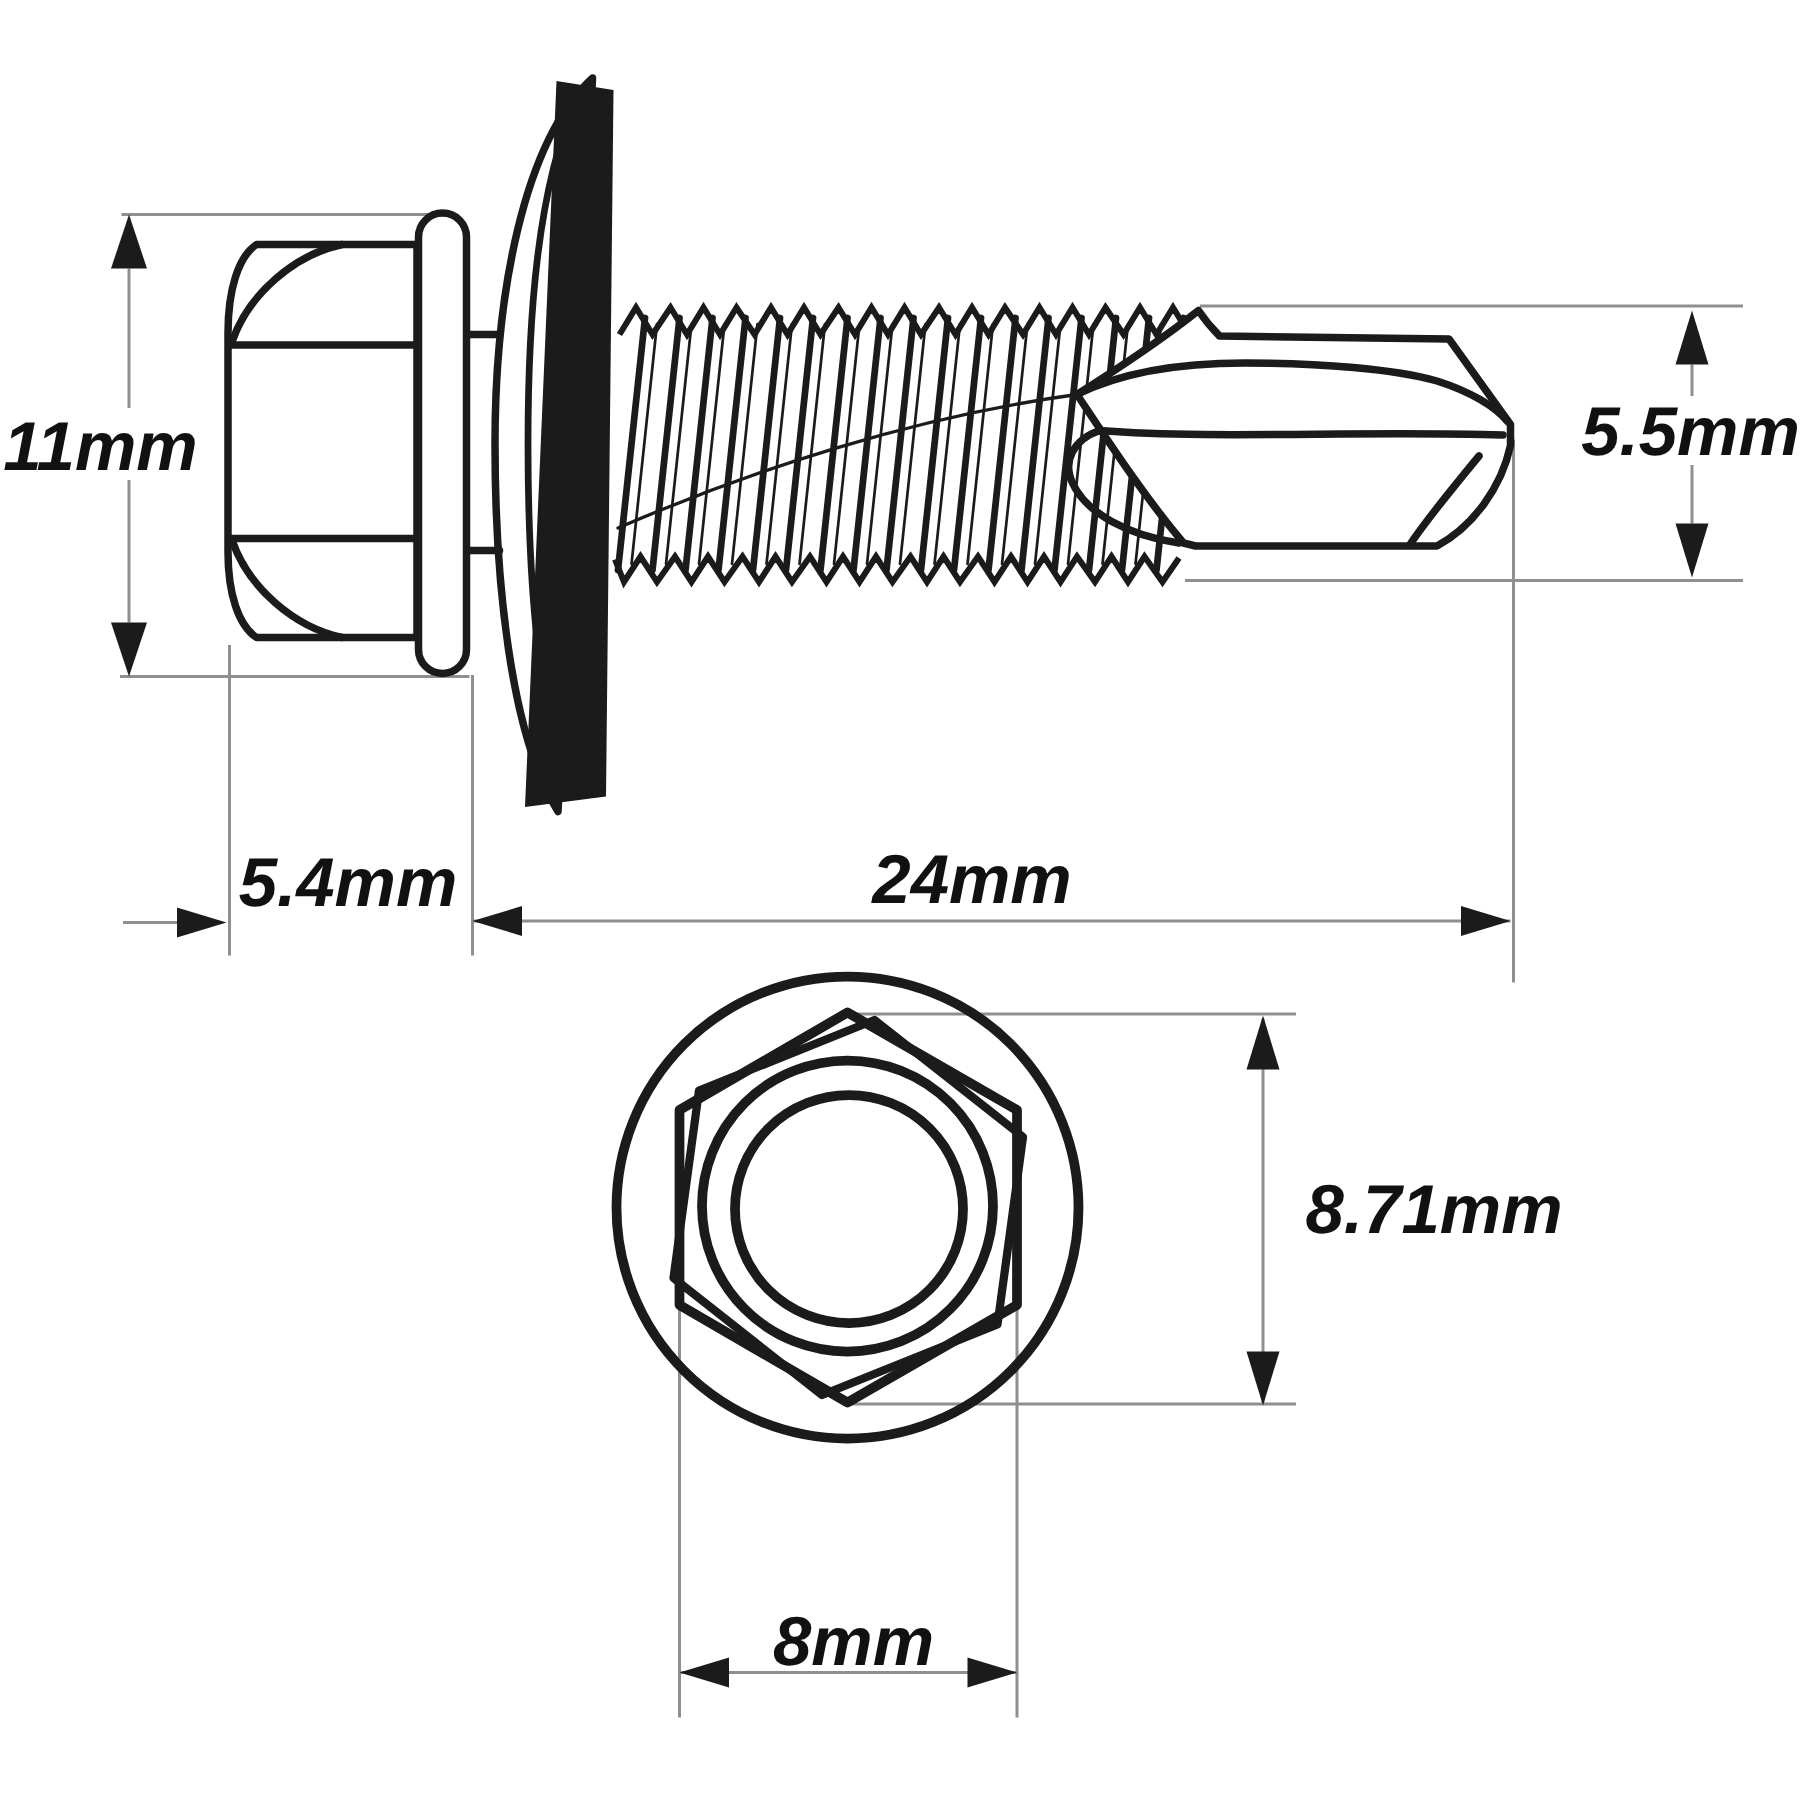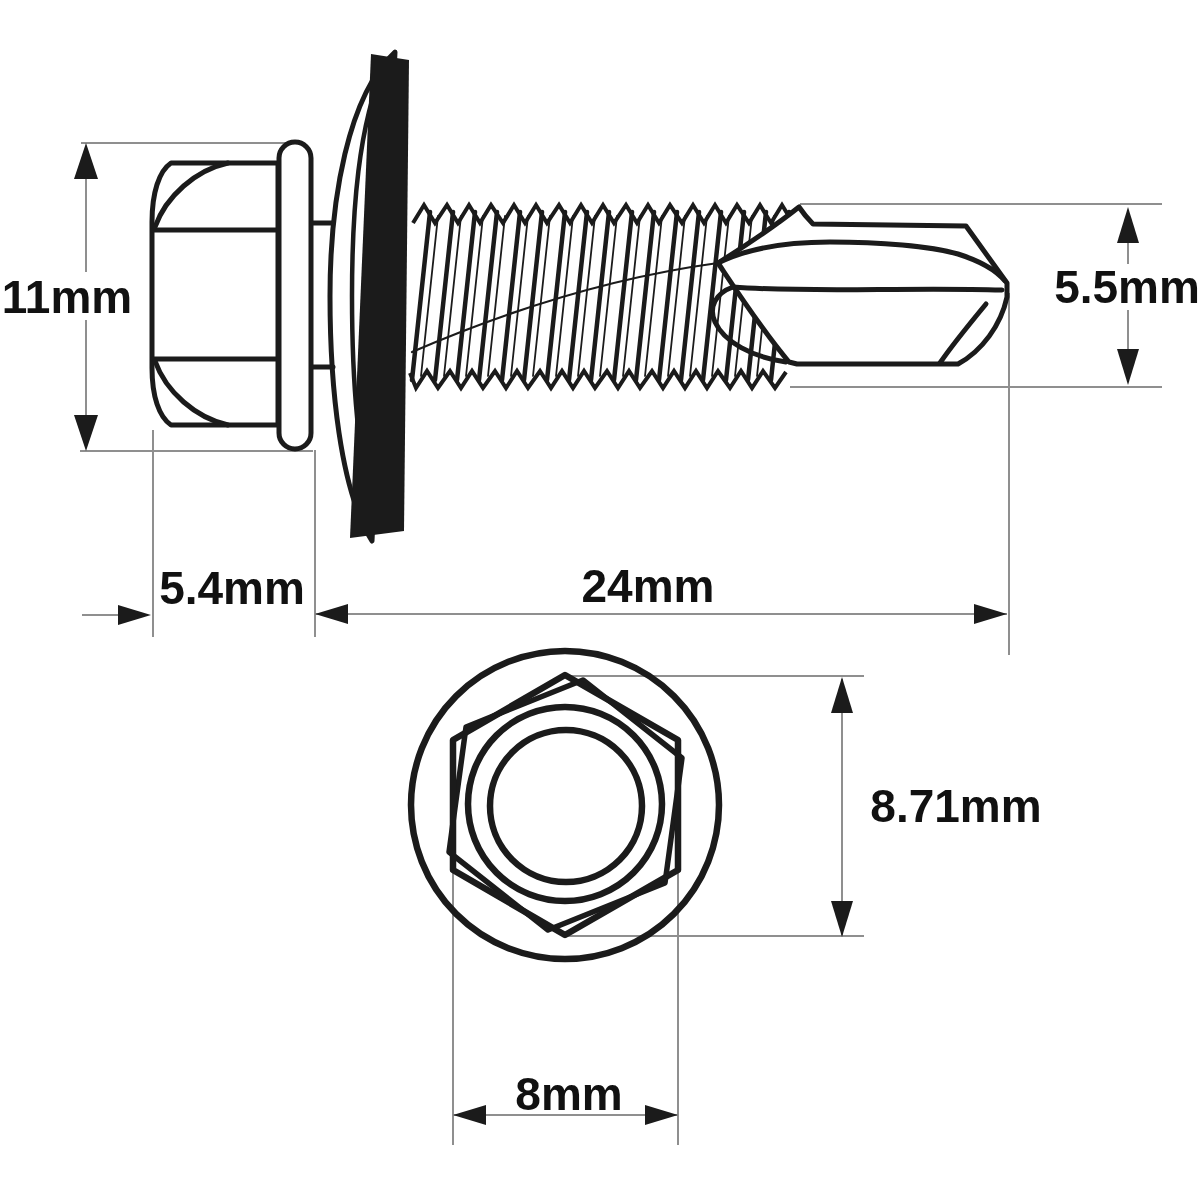--- a/index.html
+++ b/index.html
@@ -1,16 +1,16 @@
 <!DOCTYPE html>
 <html><head>
 <meta charset="utf-8">
 <style>
   html,body{margin:0;padding:0;background:#ffffff;}
-  .stage{position:relative;width:1200px;height:1200px;background:#ffffff;overflow:hidden;}
+  .stage{position:relative;width:1200px;height:1200px;background:#ffffff;overflow:hidden;font-style:italic;}
   svg{display:block;}
   .ln{stroke:#1b1b1b;fill:none;stroke-linecap:round;stroke-linejoin:round;}
   .zz{stroke:#1b1b1b;fill:none;stroke-linecap:butt;stroke-linejoin:miter;stroke-miterlimit:8;}
   .w65{stroke-width:6.5;} .w55{stroke-width:5.5;} .w5{stroke-width:5;} .w45{stroke-width:4.5;}
   .w4{stroke-width:4;} .w22{stroke-width:2.2;} .w18{stroke-width:1.8;}
   .fw{fill:#ffffff;} .fb{fill:#1b1b1b;stroke:none;}
   .dim{stroke:#8f8f8f;stroke-width:2;fill:none;stroke-linecap:butt;}
   .ar{fill:#1b1b1b;stroke:none;}
   .dim-label{font-family:"Liberation Sans","DejaVu Sans",sans-serif;font-weight:bold;
              font-size:46px;fill:#111111;text-anchor:middle;}

